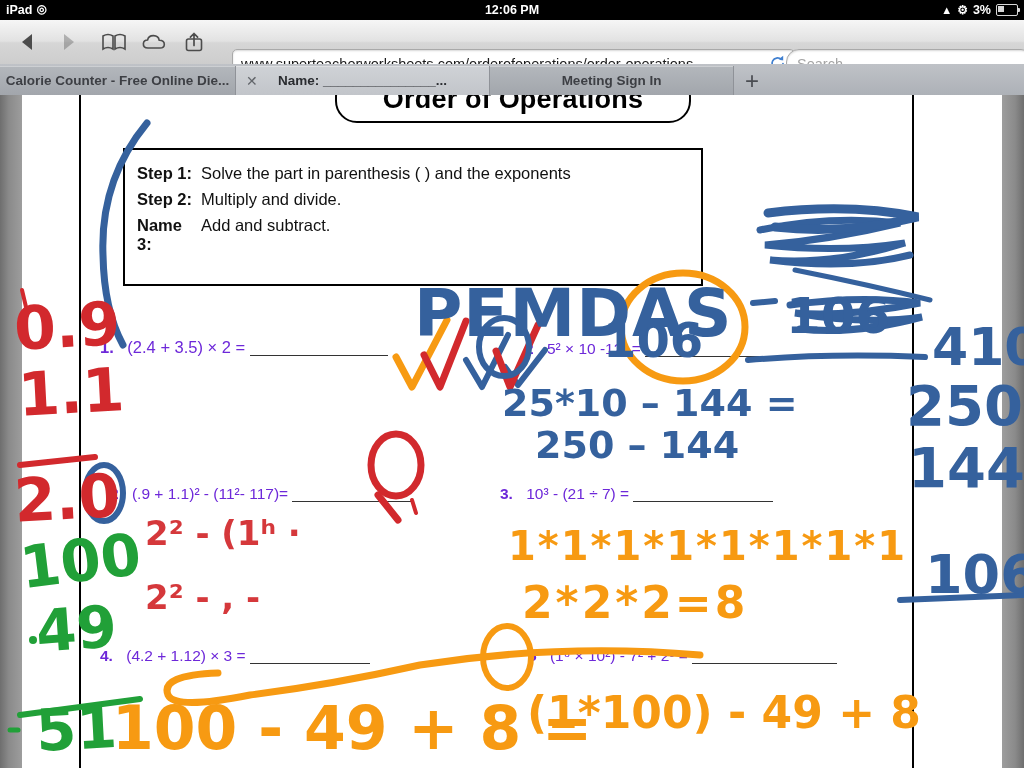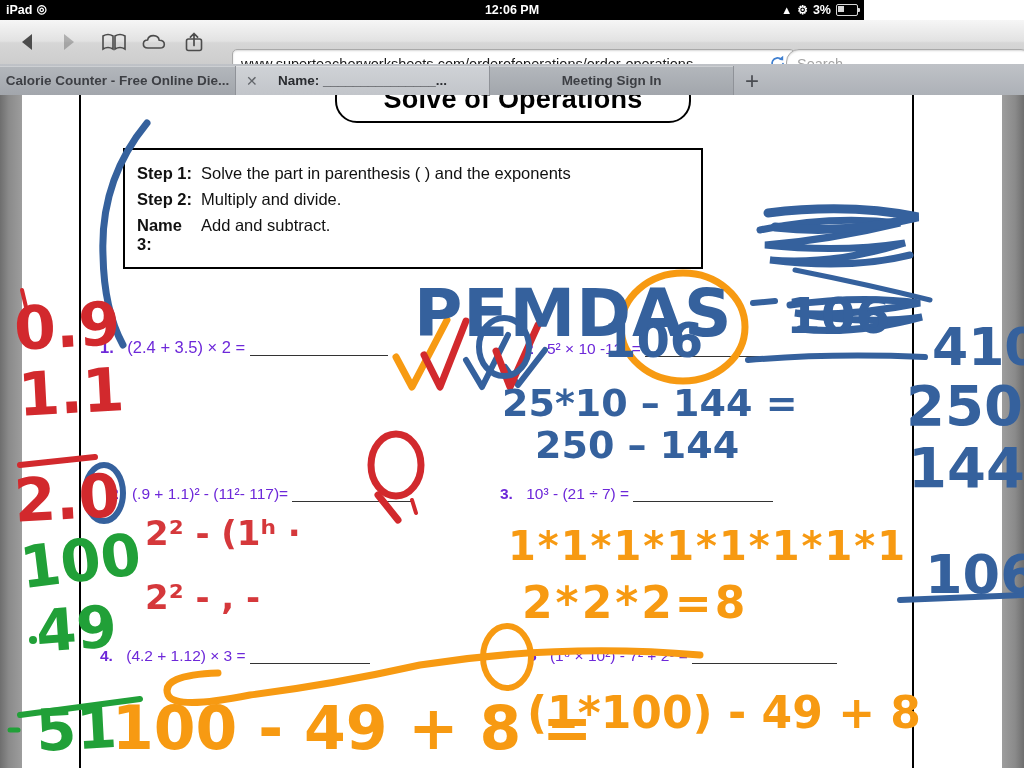--- a/index.html
+++ b/index.html
@@ -6,21 +6,21 @@
     margin: 0; padding: 0;
     width: 1024px; height: 768px;
     overflow: hidden;
     background: #fff;
     font-family: "Liberation Sans", sans-serif;
   }
   #screen { position: relative; width: 1024px; height: 768px; overflow: hidden; background:#fff; }
 
   
   .statusbar {
-    position: absolute; top:0; left:0; width:864px; height:20px;
+    position: absolute; top:0; left:0; width:1024px; height:20px;
     background:#000; color:#fff;
     font-size: 12.5px; font-weight:bold;
     display:flex; align-items:center;
   }
   .sb-left { position:absolute; left:6px; display:flex; align-items:center; gap:4px; }
   .sb-center { position:absolute; left:0; width:1024px; text-align:center; font-weight:bold; }
   .sb-right { position:absolute; right:6px; display:flex; align-items:center; gap:5px; }
   .wifi-glyph { font-size: 12px; display:inline-block; transform: translateY(-1px); }
   .batt-box {
     display:inline-block; width:20px; height:10px; border:1.3px solid #d8d8d8; border-radius:2px;
@@ -115,21 +115,21 @@
 
   .title-pill {
     position:absolute; left:335px; top:-20px; width:352px; height:44px;
     background:#fff; border:2.5px solid #000; border-radius:22px;
     display:flex;align-items:center;justify-content:center;
     font-size:27px; font-weight:bold; color:#000; letter-spacing:0.2px;
     z-index:6;
   }
 
   .steps-box {
-    position:absolute; left:123px; top:53px; width:580px; height:121px;
+    position:absolute; left:123px; top:53px; width:580px; height:138px;
     border:2px solid #000; background:transparent;
     padding: 14px 0 0 12px; box-sizing:border-box;
   }
   .step-row { display:flex; align-items:baseline; font-size:16.5px; color:#111; margin-bottom:7px;}
   .step-lbl { font-weight:bold; width:64px; flex:0 0 auto;}
   .step-txt { font-weight:normal; }
 
   .prob {
     position:absolute; font-size:16.5px; color:#6d28d9; white-space:nowrap;
   }
@@ -229,21 +229,21 @@
     <div class="tab-add">+</div>
   </div>
 
   <div class="pagearea">
     <div class="scroll-edge-l"></div>
     <div class="scroll-edge-r"></div>
 
     <div class="sheet-top-rule"></div>
     <div class="sheet"></div>
 
-    <div class="title-pill">Solve of Operations</div>
+    <div class="title-pill">Order of Operations</div>
 
     <div class="steps-box">
       <div class="step-row">
         <span class="step-lbl">Step 1:</span>
         <span class="step-txt">Solve the part in parenthesis ( ) and the exponents</span>
       </div>
       <div class="step-row">
         <span class="step-lbl">Step 2:</span>
         <span class="step-txt">Multiply and divide.</span>
       </div>

